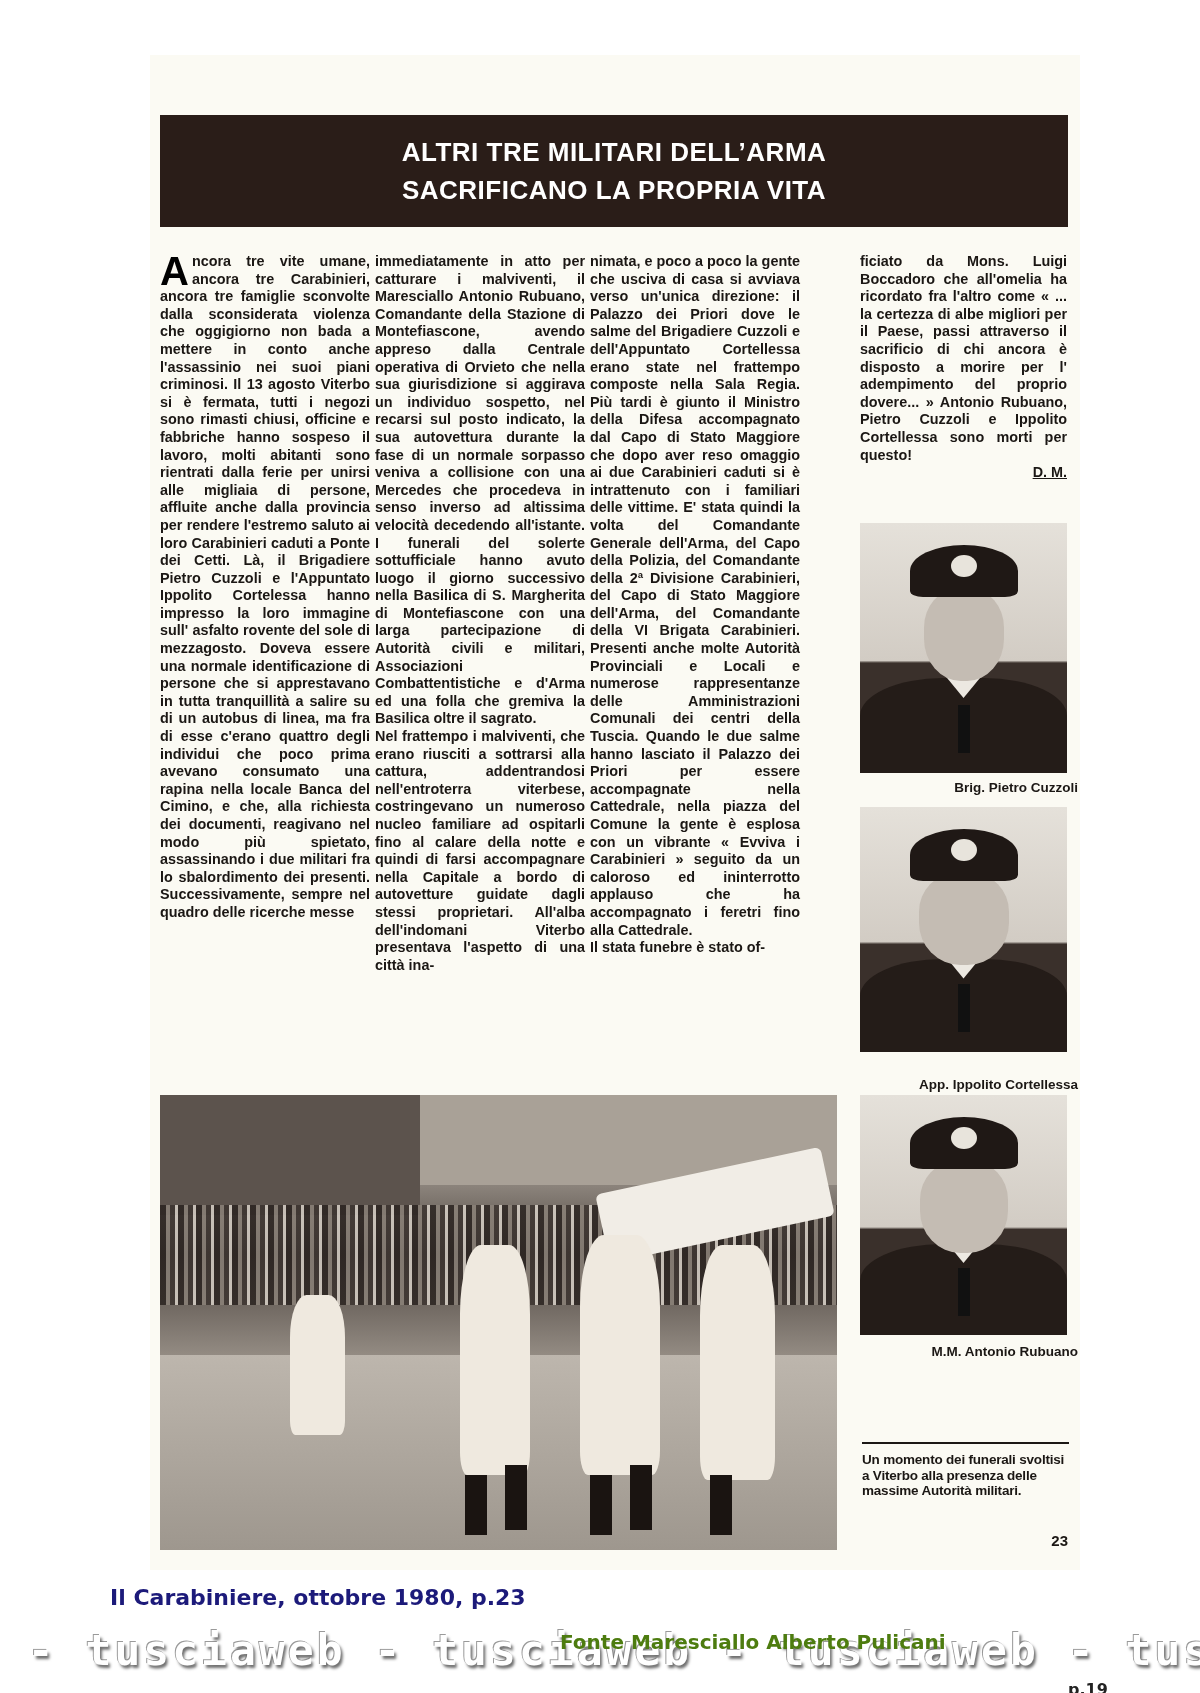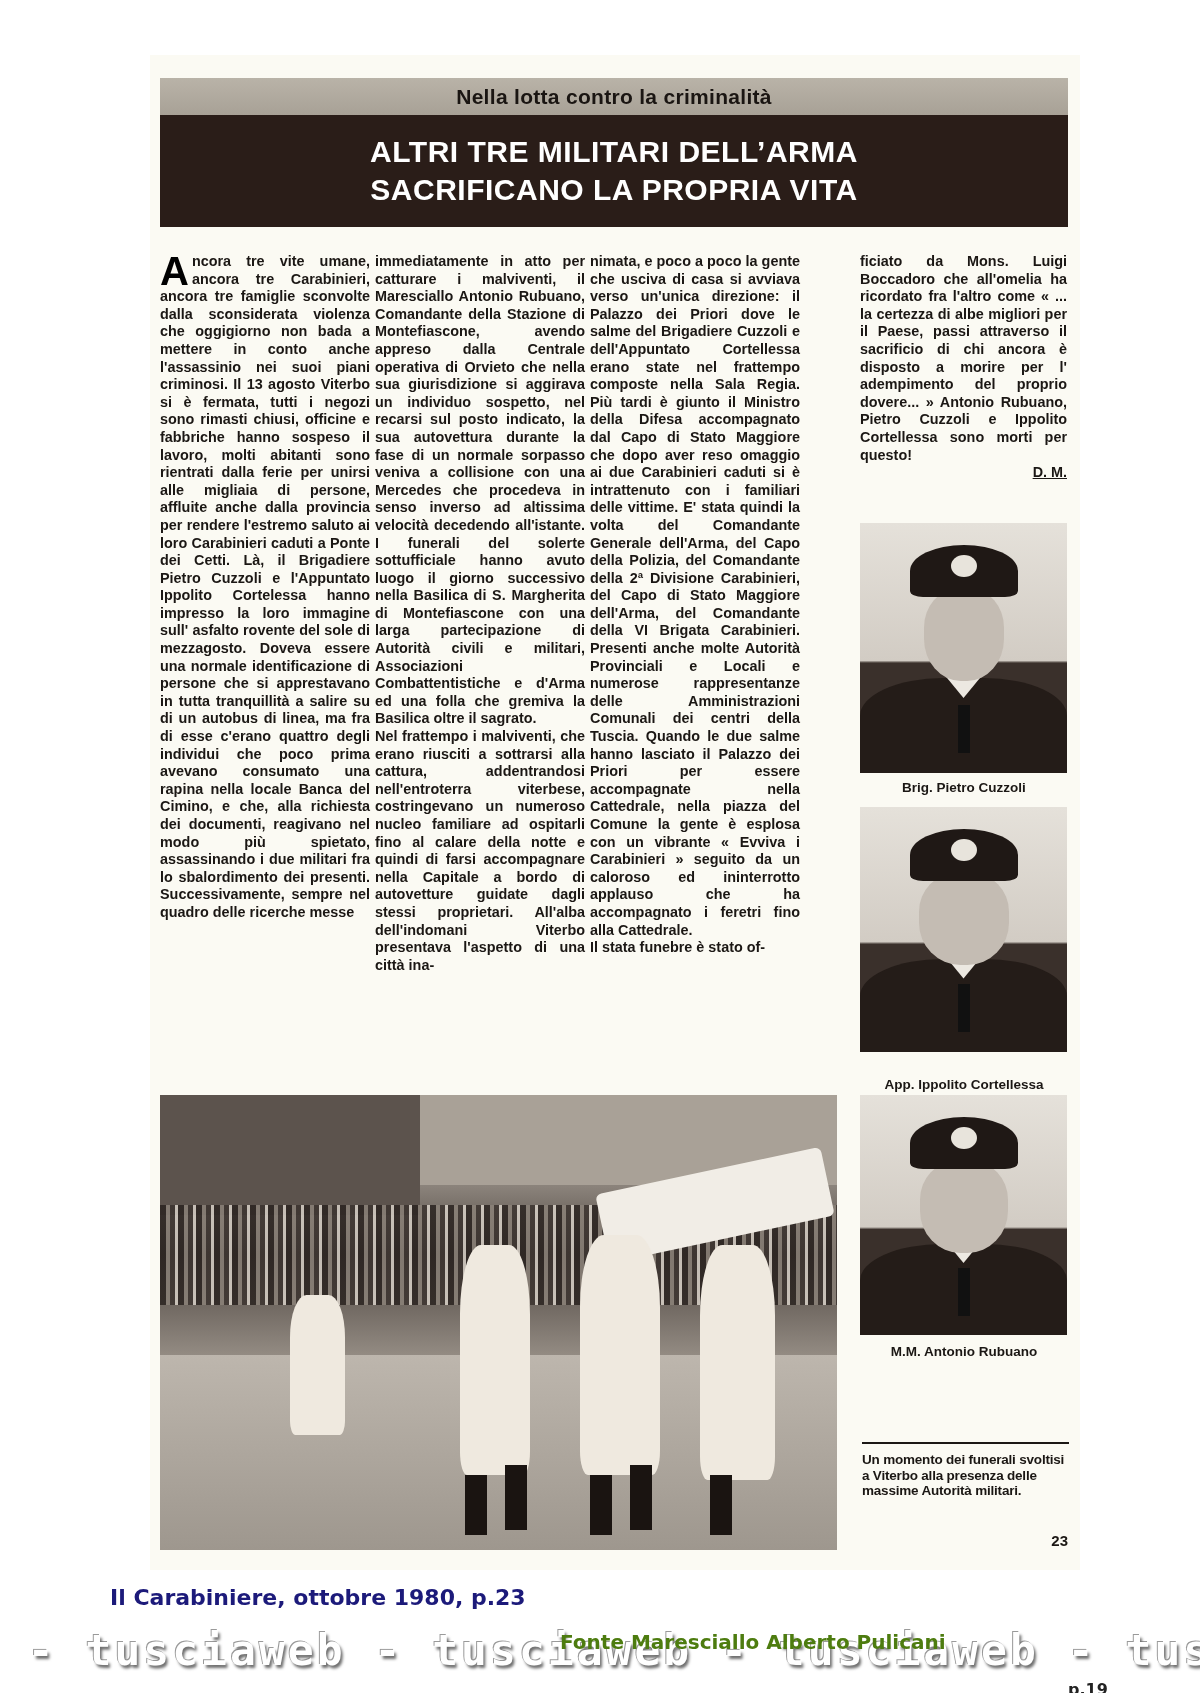--- a/index.html
+++ b/index.html
@@ -10,21 +10,21 @@
   }
   .kicker {
     position: absolute; left: 10px; top: 23px; width: 908px; height: 37px;
     background: linear-gradient(#b9b3a8, #a8a196);
     text-align: center; font-weight: bold; font-size: 21px; line-height: 37px; color: #1a1512;
     font-family: "Liberation Sans", sans-serif; letter-spacing: 0.3px;
   }
   .headline {
     position: absolute; left: 10px; top: 60px; width: 908px; height: 112px;
     background: #2a1d18; color: #ffffff; text-align: center;
-    font-weight: bold; font-size: 30px; line-height: 38px; padding-top: 18px; box-sizing: border-box;
+    font-weight: bold; font-size: 26px; line-height: 38px; padding-top: 18px; box-sizing: border-box;
     letter-spacing: 0.5px;
   }
   .col {
     position: absolute; top: 198px; width: 210px;
     font-size: 14.4px; line-height: 17.6px; font-weight: bold; color: #1b1714;
     text-align: justify; hyphens: manual;
   }
   .col p { margin: 0; }
   .dropcap { float: left; font-size: 40px; line-height: 33px; margin: 2px 3px 0 0; font-weight: bold; color: #000; }
   .sig { text-align: right; margin-top: 2px; text-decoration: underline; }
@@ -32,21 +32,21 @@
     position: absolute; left: 710px; width: 207px; background: #3a302b; overflow: hidden;
   }
   .portrait .bg { position: absolute; inset: 0; background: linear-gradient(180deg, #e5e1da 0%, #d2ccc4 55%, #3a302b 56%); }
   .portrait .cap { position: absolute; left: 50%; transform: translateX(-50%); width: 108px; height: 52px; top: 22px; background: #1f1815; border-radius: 50% 50% 12% 12%; }
   .portrait .capbadge { position: absolute; left: 50%; transform: translateX(-50%); top: 32px; width: 26px; height: 22px; background: #e8e4dc; border-radius: 50%; }
   .portrait .face { position: absolute; left: 50%; transform: translateX(-50%); top: 66px; width: 80px; height: 92px; background: #c4bcb3; border-radius: 42% 42% 46% 46%; }
   .portrait .body { position: absolute; left: 0; right: 0; bottom: 0; height: 38%; background: #241c18; border-radius: 40% 40% 0 0; }
   .portrait .collar { position: absolute; left: 50%; transform: translateX(-50%); bottom: 30%; width: 46px; height: 28px; background: #ece8e1; clip-path: polygon(0 0, 100% 0, 50% 100%); }
   .portrait .tie { position: absolute; left: 50%; transform: translateX(-50%); bottom: 8%; width: 12px; height: 48px; background: #111; }
   .pcap {
-    position: absolute; left: 700px; width: 228px; text-align: center;
+    position: absolute; left: 700px; width: 228px; text-align: right;
     font-size: 13.5px; font-weight: bold; color: #1b1714;
   }
   .photo {
     position: absolute; left: 10px; top: 1040px; width: 677px; height: 455px; overflow: hidden;
     background: linear-gradient(180deg, #6e655e 0%, #8b837b 20%, #4d4540 35%, #9c948b 60%, #b5aea6 100%);
   }
   .photo .bldg-l { position: absolute; left: 0; top: 0; width: 260px; height: 120px; background: #5c534d; }
   .photo .bldg-r { position: absolute; left: 260px; top: 0; width: 417px; height: 90px; background: #a9a197; }
   .photo .crowd { position: absolute; left: 0; top: 110px; width: 677px; height: 100px; background: repeating-linear-gradient(90deg, #2a2320 0 6px, #8a8178 6px 10px, #3b332f 10px 15px, #d8d1c8 15px 18px); opacity: 0.85; }
   .photo .coffin { position: absolute; left: 440px; top: 75px; width: 230px; height: 70px; background: #f1ede6; transform: rotate(-12deg); border-radius: 6px; }
@@ -71,21 +71,20 @@
   .credit {
     position: absolute; left: 560px; top: 1630px; font-size: 20px; font-weight: bold; color: #4d7c0f;
     font-family: "DejaVu Sans", sans-serif;
   }
   .pnum2 { position: absolute; left: 1068px; top: 1638px; font-size: 16px; font-weight: bold; color: #222; font-family: "DejaVu Sans", sans-serif; margin-top: 42px; }
 </style>
 </head>
 <body>
 
 <div class="page">
-  <div class="kicker">Nella lotta contro la criminalità</div>
   <div class="headline">
     <div>ALTRI TRE MILITARI DELL’ARMA</div>
     <div>SACRIFICANO LA PROPRIA VITA</div>
   </div>
 
   <div class="col" style="left:10px;">
     <p><span class="dropcap">A</span><span>ncora tre vite umane, ancora tre Carabinieri, ancora tre famiglie sconvolte dalla sconsiderata violenza che oggigiorno non bada a mettere in conto anche l'assassinio nei suoi piani criminosi. Il 13 agosto Viterbo si è fermata, tutti i negozi sono rimasti chiusi, officine e fabbriche hanno sospeso il lavoro, molti abitanti sono rientrati dalla ferie per unirsi alle migliaia di persone, affluite anche dalla provincia per rendere l'estremo saluto ai loro Carabinieri caduti a Ponte dei Cetti. Là, il Brigadiere Pietro Cuzzoli e l'Appuntato Ippolito Cortelessa hanno impresso la loro immagine sull' asfalto rovente del sole di mezzagosto. Doveva essere una normale identificazione di persone che si apprestavano in tutta tranquillità a salire su di un autobus di linea, ma fra di esse c'erano quattro degli individui che poco prima avevano consumato una rapina nella locale Banca del Cimino, e che, alla richiesta dei documenti, reagivano nel modo più spietato, assassinando i due militari fra lo sbalordimento dei presenti. Successivamente, sempre nel quadro delle ricerche messe</span></p>
   </div>
 
   <div class="col" style="left:225px;">

